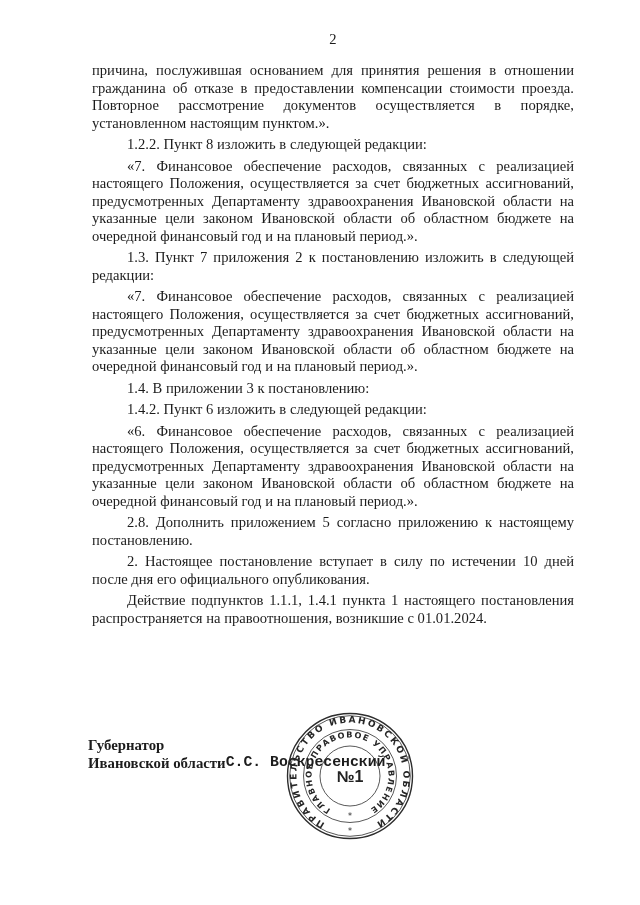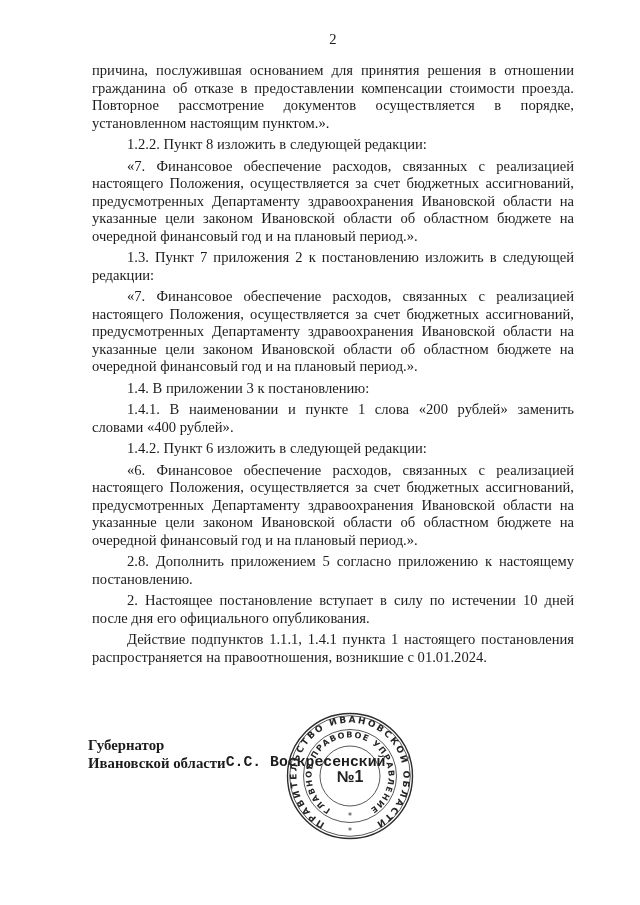--- a/index.html
+++ b/index.html
@@ -76,21 +76,20 @@
 
   <div class="page-number">2</div>
 
   <div class="doc-body">
     <p class="para">причина, послужившая основанием для принятия решения в отношении гражданина об отказе в предоставлении компенсации стоимости проезда. Повторное рассмотрение документов осуществляется в порядке, установленном настоящим пунктом.».</p>
     <p class="para ind">1.2.2. Пункт 8 изложить в следующей редакции:</p>
     <p class="para ind">«7. Финансовое обеспечение расходов, связанных с реализацией настоящего Положения, осуществляется за счет бюджетных ассигнований, предусмотренных Департаменту здравоохранения Ивановской области на указанные цели законом Ивановской области об областном бюджете на очередной финансовый год и на плановый период.».</p>
     <p class="para ind">1.3. Пункт 7 приложения 2 к постановлению изложить в следующей редакции:</p>
     <p class="para ind">«7. Финансовое обеспечение расходов, связанных с реализацией настоящего Положения, осуществляется за счет бюджетных ассигнований, предусмотренных Департаменту здравоохранения Ивановской области на указанные цели законом Ивановской области об областном бюджете на очередной финансовый год и на плановый период.».</p>
     <p class="para ind">1.4. В приложении 3 к постановлению:</p>
-    <p class="para ind">1.4.1. В наименовании и пункте 1 слова «200 рублей» заменить словами «400 рублей».</p>
     <p class="para ind">1.4.2. Пункт 6 изложить в следующей редакции:</p>
     <p class="para ind">«6. Финансовое обеспечение расходов, связанных с реализацией настоящего Положения, осуществляется за счет бюджетных ассигнований, предусмотренных Департаменту здравоохранения Ивановской области на указанные цели законом Ивановской области об областном бюджете на очередной финансовый год и на плановый период.».</p>
     <p class="para ind">2.8. Дополнить приложением 5 согласно приложению к настоящему постановлению.</p>
     <p class="para ind">2. Настоящее постановление вступает в силу по истечении 10 дней после дня его официального опубликования.</p>
     <p class="para ind">Действие подпунктов 1.1.1, 1.4.1 пункта 1 настоящего постановления распространяется на правоотношения, возникшие с 01.01.2024.</p>
   </div>
 
   <div class="signature">
     <div class="sig-title">
       <div>Губернатор</div>

